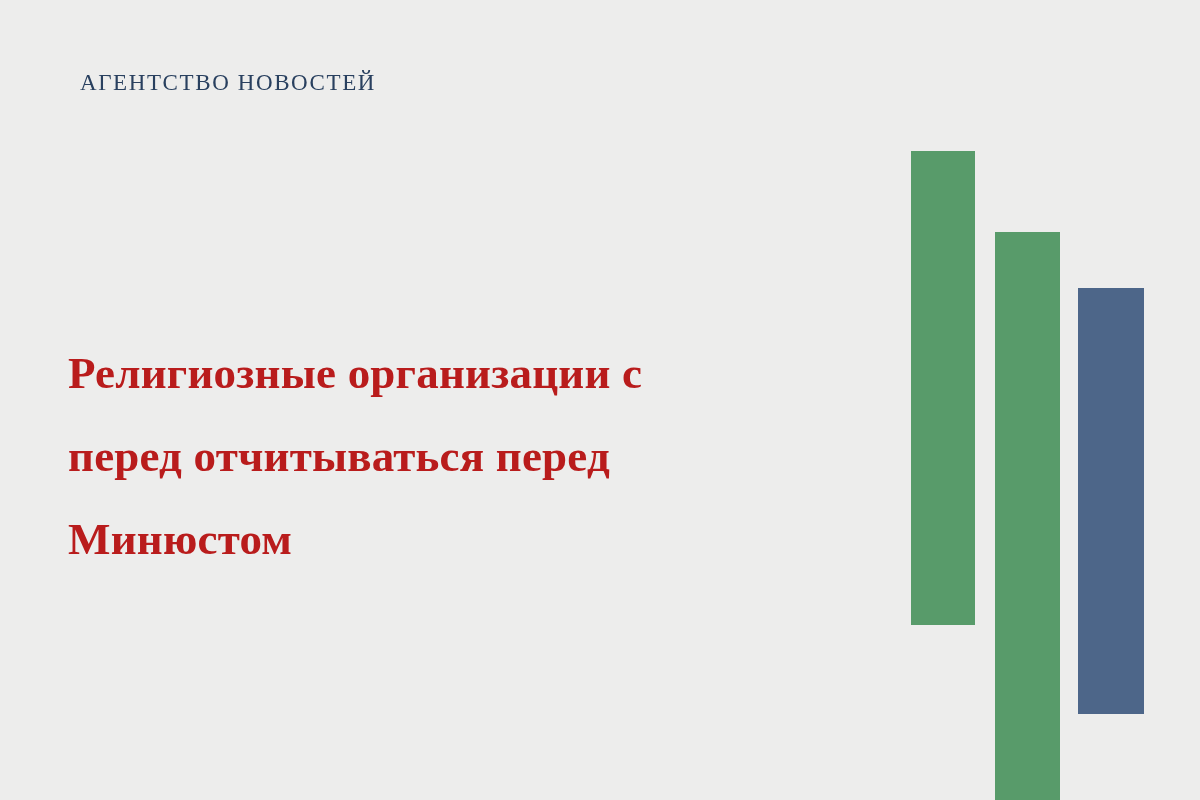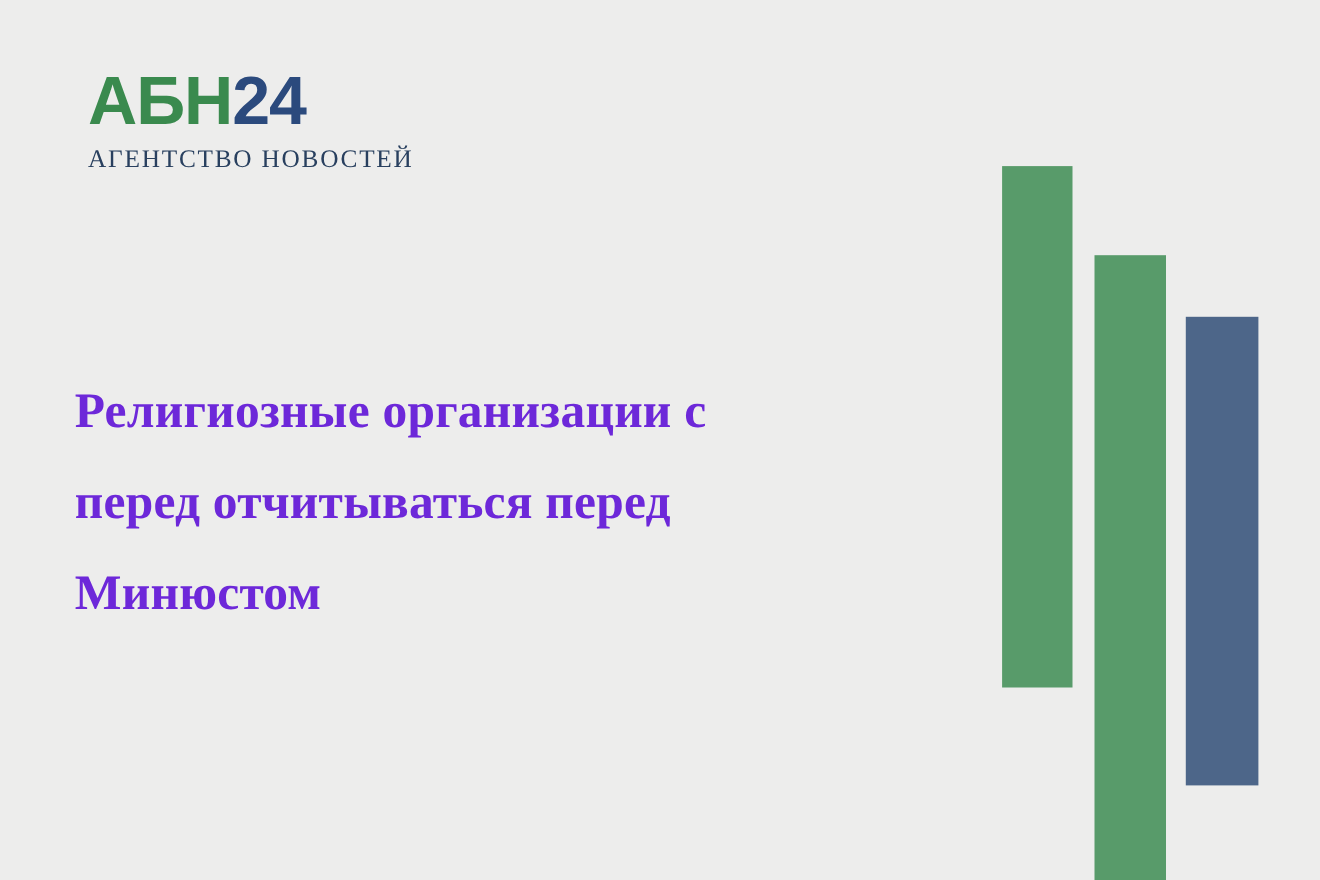--- a/index.html
+++ b/index.html
@@ -87,23 +87,22 @@
 
 <div class="card" style="background: rgb(237, 237, 236);">
 
   <div class="bars">
     <span class="bar bar-1" style="left: 911px; top: 151px; width: 64px; height: 474px; background: rgb(88, 155, 106);"></span>
     <span class="bar bar-2" style="left: 995px; top: 232px; width: 65px; height: 568px; background: rgb(88, 155, 106);"></span>
     <span class="bar bar-3" style="left: 1078px; top: 288px; width: 66px; height: 426px; background: rgb(77, 102, 137);"></span>
   </div>
 
   <div class="logo">
-    <span class="logo-mark"><span style="display: inline-block; font-family: &quot;Liberation Sans&quot;, sans-serif; font-weight: 700; font-size: 62px; line-height: 62px; letter-spacing: -1px;"><span style="color: rgb(58, 138, 78);">АБН</span><span style="color: rgb(43, 74, 125);">24</span></span></span>
     <span class="logo-tagline" style="color: rgb(41, 64, 95);">АГЕНТСТВО НОВОСТЕЙ</span>
   </div>
 
-  <h1 class="headline" style="color: #6d28d9;">
+  <h1 class="headline" style="color: #b91c1c;">
     <span class="ln">Религиозные организации с</span>
     <span class="ln">перед отчитываться перед</span>
     <span class="ln">Минюстом</span>
   </h1>
 
 </div>
 
 </body></html>

